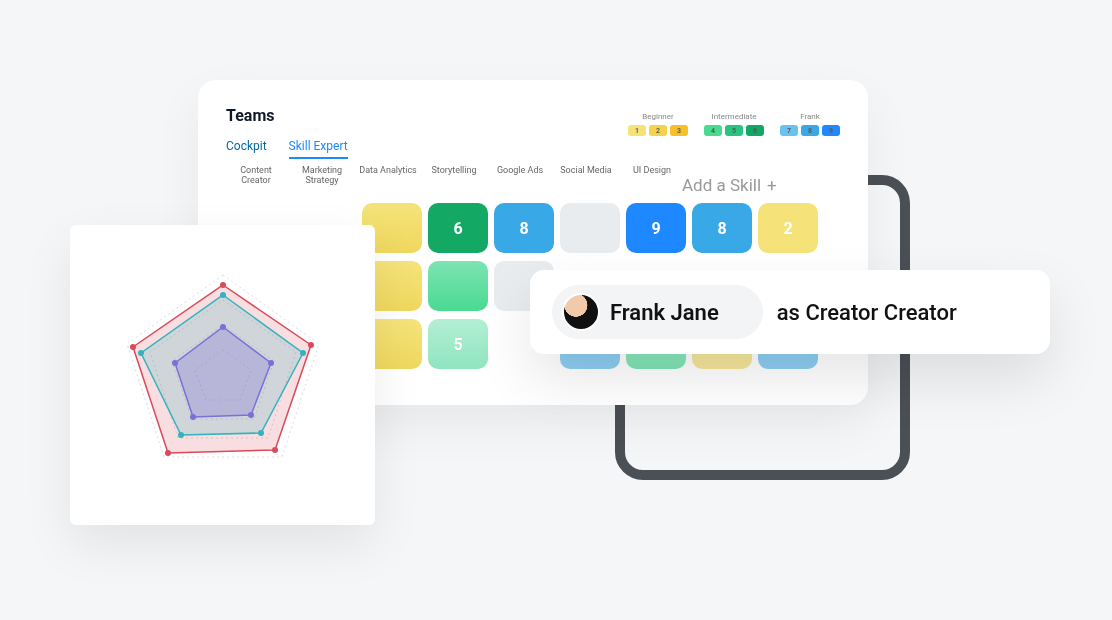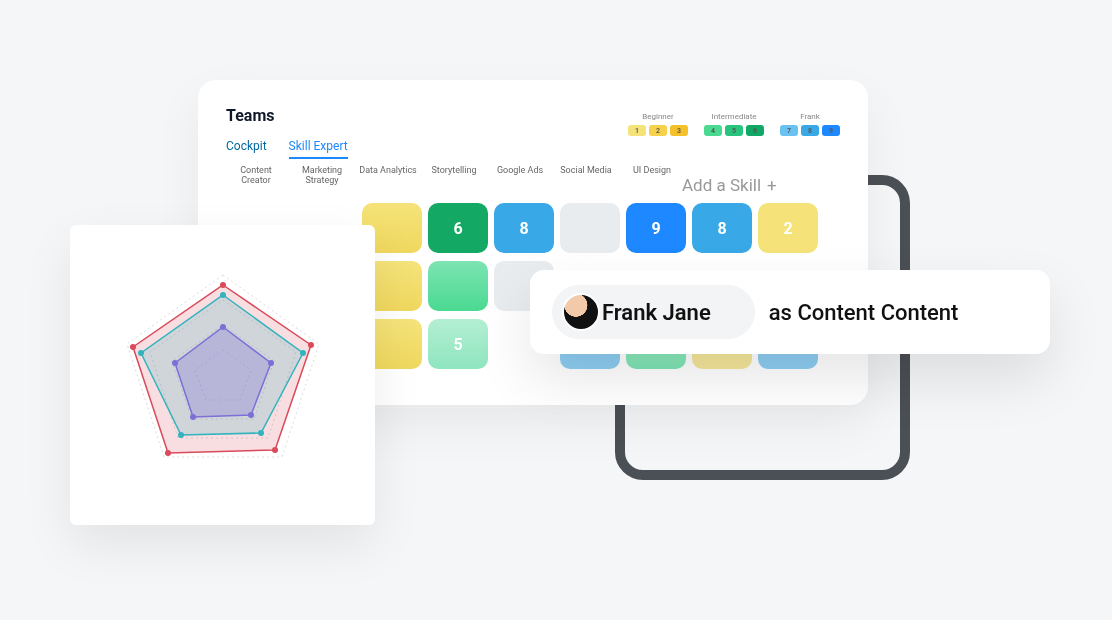--- a/index.html
+++ b/index.html
@@ -97,21 +97,21 @@
       left: 530px; top: 270px;
       width: 520px; height: 84px;
       background: #fff;
       border-radius: 14px;
       box-shadow: 0 25px 55px rgba(0,0,0,0.10);
       display: flex; align-items: center;
       padding: 0 22px;
       gap: 14px;
     }
     .pill {
-      display: inline-flex; align-items: center; gap: 2px;
+      display: inline-flex; align-items: center; gap: 10px;
       background: #f3f4f6;
       padding: 8px 44px 8px 10px;
       border-radius: 28px;
     }
     .avatar {
       width: 38px; height: 38px; border-radius: 50%;
       background: radial-gradient(circle at 35% 30%, #f2c9a9 0 35%, #111 36% 100%);
       border: 2px solid #fff;
     }
     .person-name { font-size: 22px; font-weight: 600; color: #111; }
@@ -243,14 +243,14 @@
         <circle cx="82" cy="118" r="3" fill="#7d6fd6"></circle>
     </g>
   </svg>
 </div>
 
 <div class="overlay">
   <span class="pill">
     <span class="avatar"></span>
     <span class="person-name">Frank Jane</span>
   </span>
-  <span class="as-text">as Content Content</span>
+  <span class="as-text">as Creator Creator</span>
 </div>
 
 </body></html>

